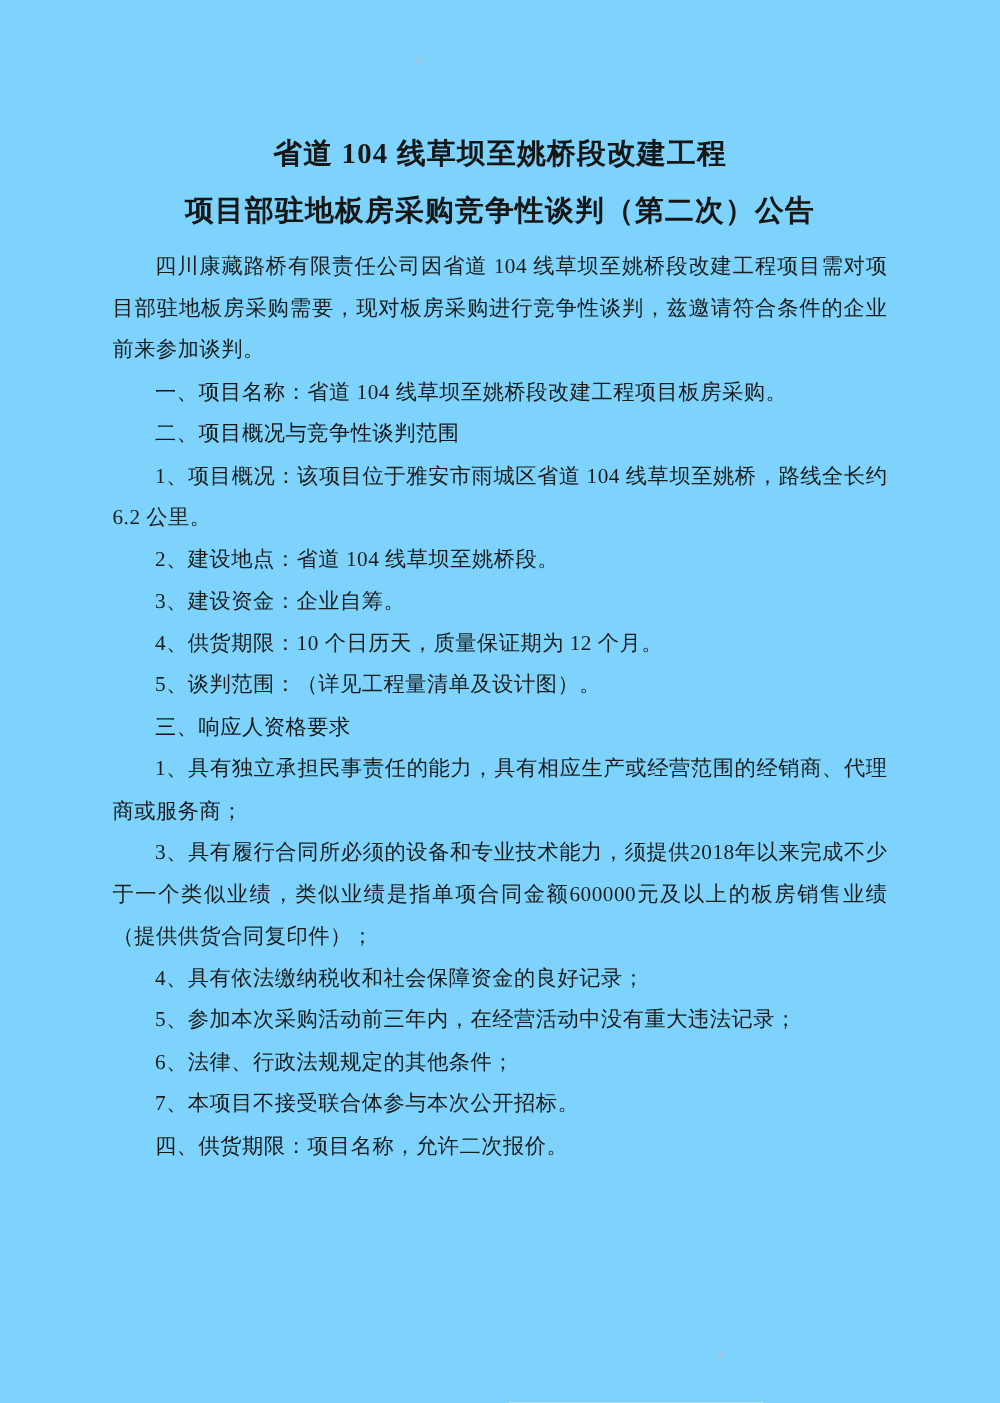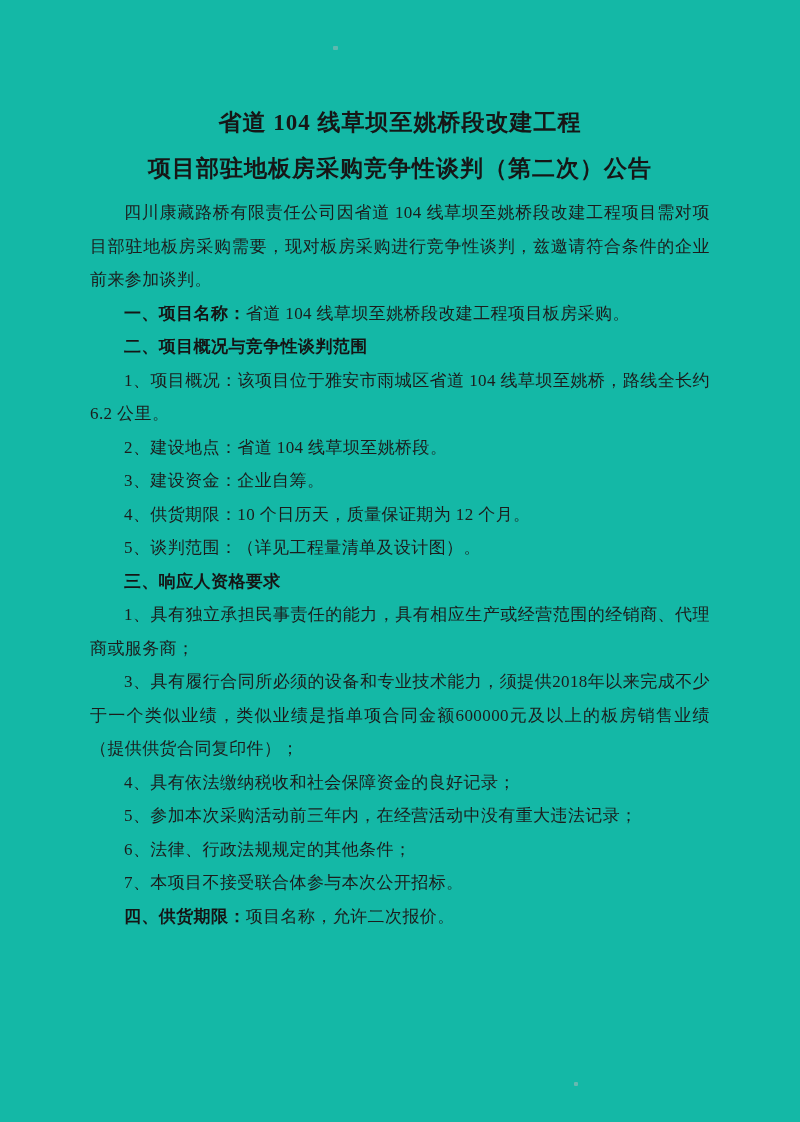--- a/index.html
+++ b/index.html
@@ -5,21 +5,21 @@
   html, body {
     margin: 0;
     padding: 0;
     background: #e8e8e8;
   }
   .page {
     position: relative;
     width: 800px;
     height: 1122px;
     margin: 0 auto;
-    background: #14b8a6;
+    background: #7dd3fc;
     overflow: hidden;
     font-family: "Liberation Serif", "DejaVu Serif", serif;
     color: #1c1c1c;
   }
   .content {
     position: absolute;
     left: 90px;
     top: 100px;
     width: 620px;
   }
@@ -37,21 +37,21 @@
     line-height: 33.5px;
     text-align: justify;
     text-justify: inter-character;
     letter-spacing: 0.4px;
   }
   .para {
     margin: 0;
     text-indent: 2em;
   }
   .bold {
-    font-weight: bold;
+    font-weight: normal;
     color: #151515;
   }
   .artifact {
     position: absolute;
     background: #b9b9b9;
     border-radius: 1px;
   }
   .artifact-1 { left: 333px; top: 46px;  width: 5px; height: 4px; opacity: .45; }
   .artifact-2 { left: 574px; top: 1082px; width: 4px; height: 4px; opacity: .5; }
 </style>

